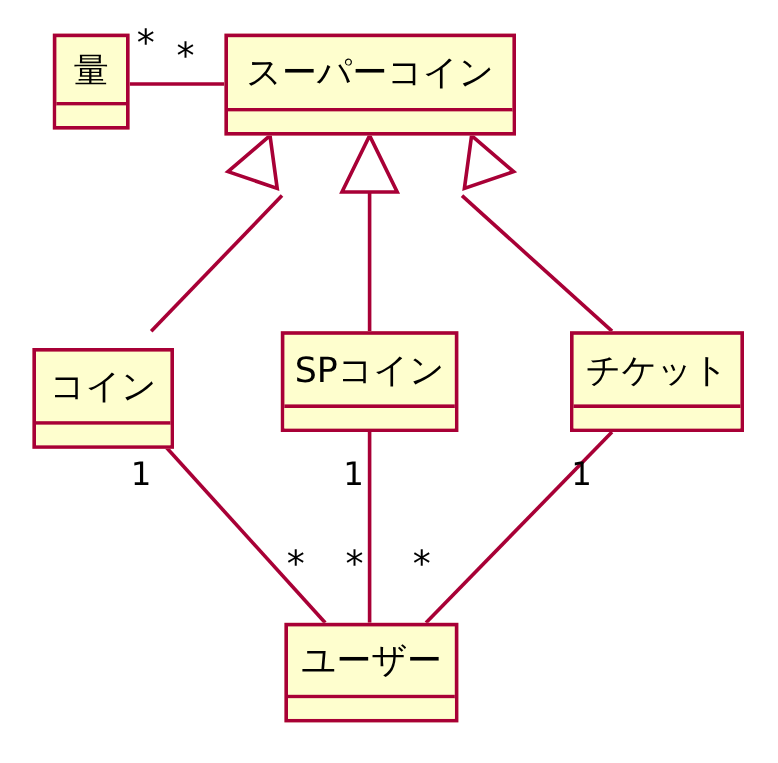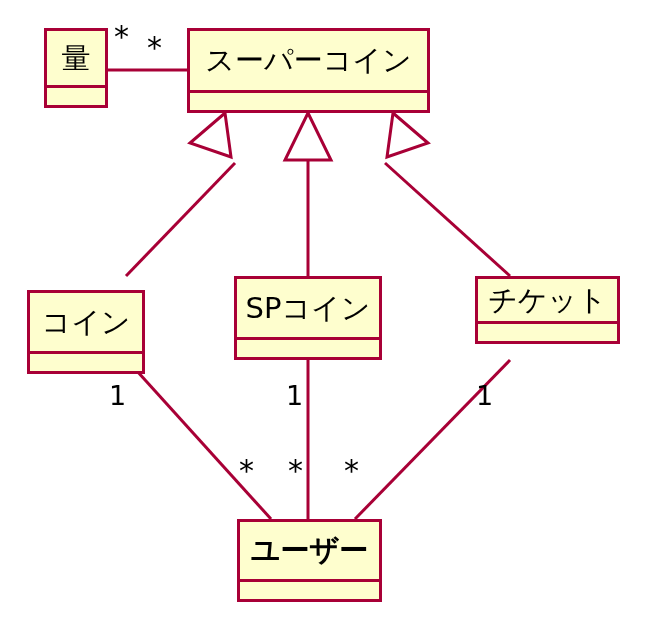--- a/index.html
+++ b/index.html
@@ -110,27 +110,27 @@
     <div class="uml-divider"></div>
     <div class="uml-compartment"></div>
   </div>
 
   <div class="uml-class" style="left:234px; top:276px; width:148px; height:84px;">
     <div class="uml-class-name">SPコイン</div>
     <div class="uml-divider"></div>
     <div class="uml-compartment"></div>
   </div>
 
-  <div class="uml-class" style="left:475px; top:276px; width:145px; height:68px;">
+  <div class="uml-class" style="left:475px; top:276px; width:145px; height:84px;">
     <div class="uml-class-name">チケット</div>
     <div class="uml-divider"></div>
     <div class="uml-compartment"></div>
   </div>
 
-  <div class="uml-class" style="left:237px; top:519px; width:145px; height:83px;font-weight:bold;">
+  <div class="uml-class" style="left:237px; top:519px; width:145px; height:83px;">
     <div class="uml-class-name">ユーザー</div>
     <div class="uml-divider"></div>
     <div class="uml-compartment"></div>
   </div>
 
   <div class="edge-label star" style="left:114px; top:22px;">*</div>
   <div class="edge-label star" style="left:147px; top:33px;">*</div>
 
   <div class="edge-label" style="left:109px; top:382px;">1</div>
   <div class="edge-label" style="left:286px; top:382px;">1</div>

